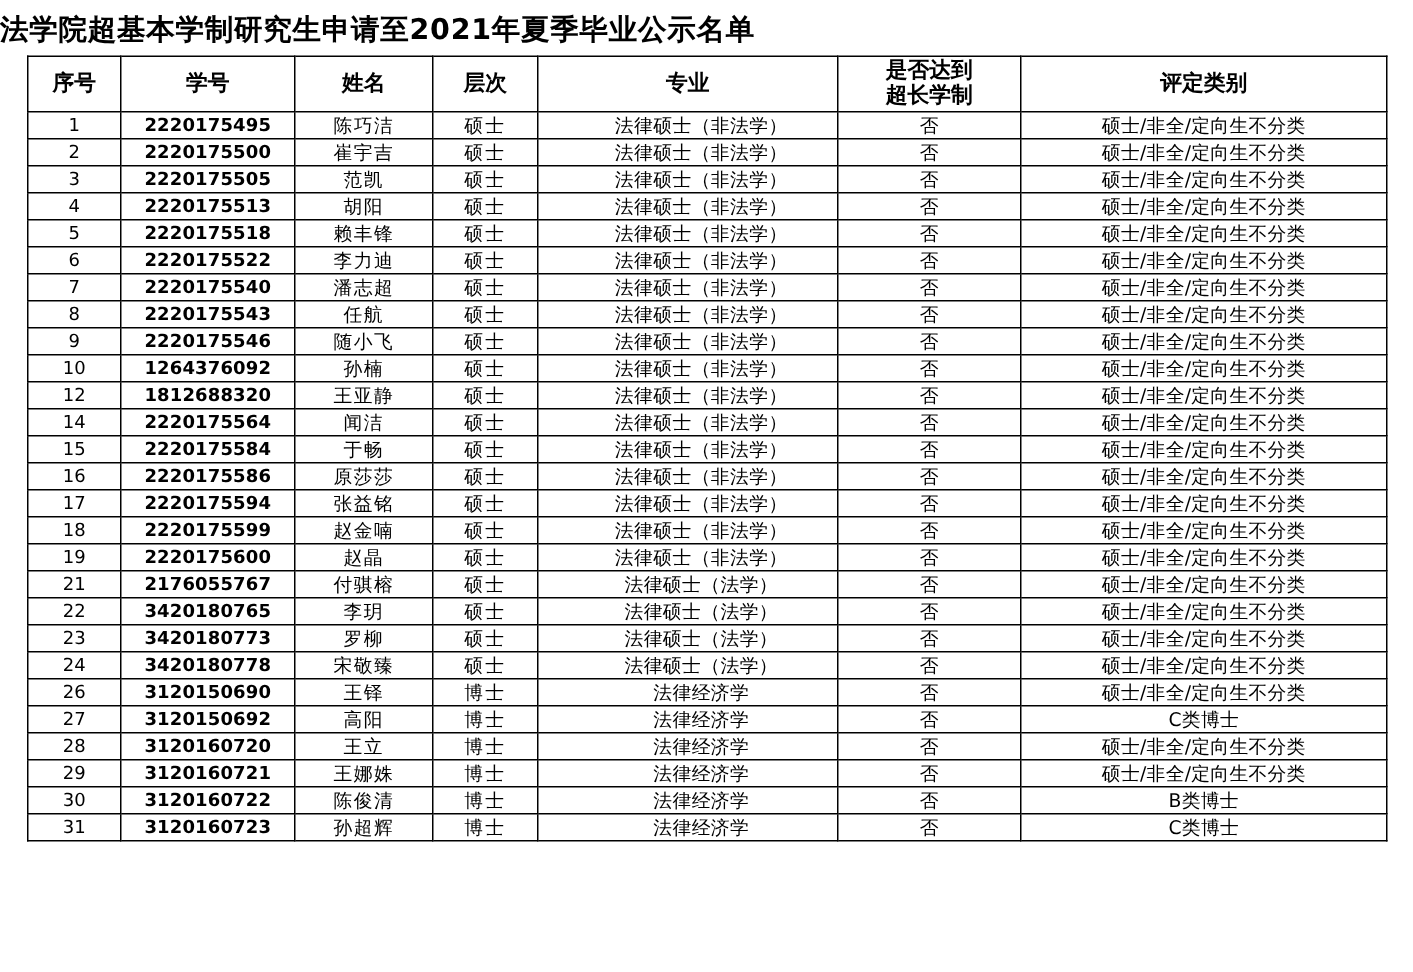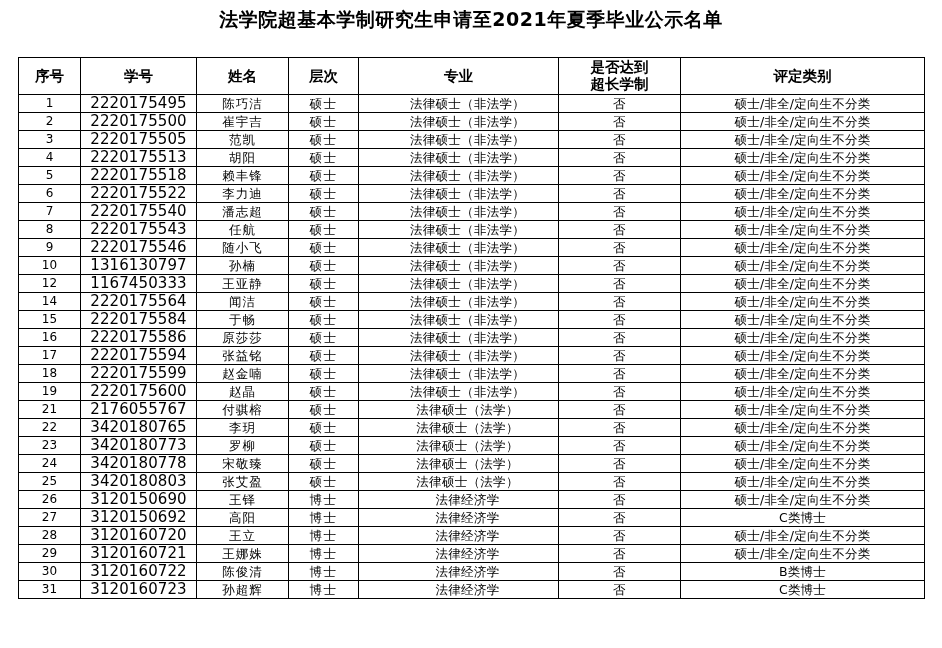--- a/index.html
+++ b/index.html
@@ -14,25 +14,25 @@
     color: #000000;
     overflow: hidden;
   }
   #page {
     width: 942px;
     height: 648px;
     position: relative;
     box-sizing: border-box;
   }
   #doc-title {
-    text-align: center;
+    text-align: left;
     font-size: 19px;
     font-weight: bold;
     letter-spacing: 0.5px;
-    margin: 7px 0 24px 0;
+    margin: 7px 0 4px 0;
     font-family: "DejaVu Sans", "Liberation Sans", sans-serif;
   }
   .table-wrap {
     padding: 0 18px;
     box-sizing: border-box;
   }
   table {
     border-collapse: collapse;
     width: 906px;
     table-layout: fixed;
@@ -54,21 +54,21 @@
     font-size: 12.5px;
     text-align: center;
     vertical-align: middle;
     height: 17px;
     line-height: 1.05;
     padding: 0 2px;
     white-space: nowrap;
     overflow: hidden;
   }
   td.num { font-size: 12px; }
-  td.sid { font-size: 15px; letter-spacing: 0.1px; }
+  td.sid { font-size: 12px; letter-spacing: 0.1px; font-weight: bold; }
   td.name { letter-spacing: 1px; margin-left: 28px; }
   td.level { letter-spacing: 1.5px; }
   td.major { letter-spacing: 0.3px; padding-left: 20px; }
   td.over { letter-spacing: 0.3px; }
   td.cat { letter-spacing: 0.2px; }
   
   col.c0 { width: 62px; }
   col.c1 { width: 116px; }
   col.c2 { width: 92px; }
   col.c3 { width: 70px; }
@@ -185,30 +185,30 @@
             <td class="num">9</td>
             <td class="sid">2220175546</td>
             <td class="name">随小飞</td>
             <td class="level">硕士</td>
             <td class="major">法律硕士（非法学）</td>
             <td class="over">否</td>
             <td class="cat">硕士/非全/定向生不分类</td>
           </tr>
           <tr>
             <td class="num">10</td>
-            <td class="sid">1316130797</td>
+            <td class="sid">1264376092</td>
             <td class="name">孙楠</td>
             <td class="level">硕士</td>
             <td class="major">法律硕士（非法学）</td>
             <td class="over">否</td>
             <td class="cat">硕士/非全/定向生不分类</td>
           </tr>
           <tr>
             <td class="num">12</td>
-            <td class="sid">1167450333</td>
+            <td class="sid">1812688320</td>
             <td class="name">王亚静</td>
             <td class="level">硕士</td>
             <td class="major">法律硕士（非法学）</td>
             <td class="over">否</td>
             <td class="cat">硕士/非全/定向生不分类</td>
           </tr>
           <tr>
             <td class="num">14</td>
             <td class="sid">2220175564</td>
             <td class="name">闻洁</td>
@@ -292,29 +292,20 @@
           <tr>
             <td class="num">24</td>
             <td class="sid">3420180778</td>
             <td class="name">宋敬臻</td>
             <td class="level">硕士</td>
             <td class="major">法律硕士（法学）</td>
             <td class="over">否</td>
             <td class="cat">硕士/非全/定向生不分类</td>
           </tr>
           <tr>
-            <td class="num">25</td>
-            <td class="sid">3420180803</td>
-            <td class="name">张艾盈</td>
-            <td class="level">硕士</td>
-            <td class="major">法律硕士（法学）</td>
-            <td class="over">否</td>
-            <td class="cat">硕士/非全/定向生不分类</td>
-          </tr>
-          <tr>
             <td class="num">26</td>
             <td class="sid">3120150690</td>
             <td class="name">王铎</td>
             <td class="level">博士</td>
             <td class="major">法律经济学</td>
             <td class="over">否</td>
             <td class="cat">硕士/非全/定向生不分类</td>
           </tr>
           <tr>
             <td class="num">27</td>

